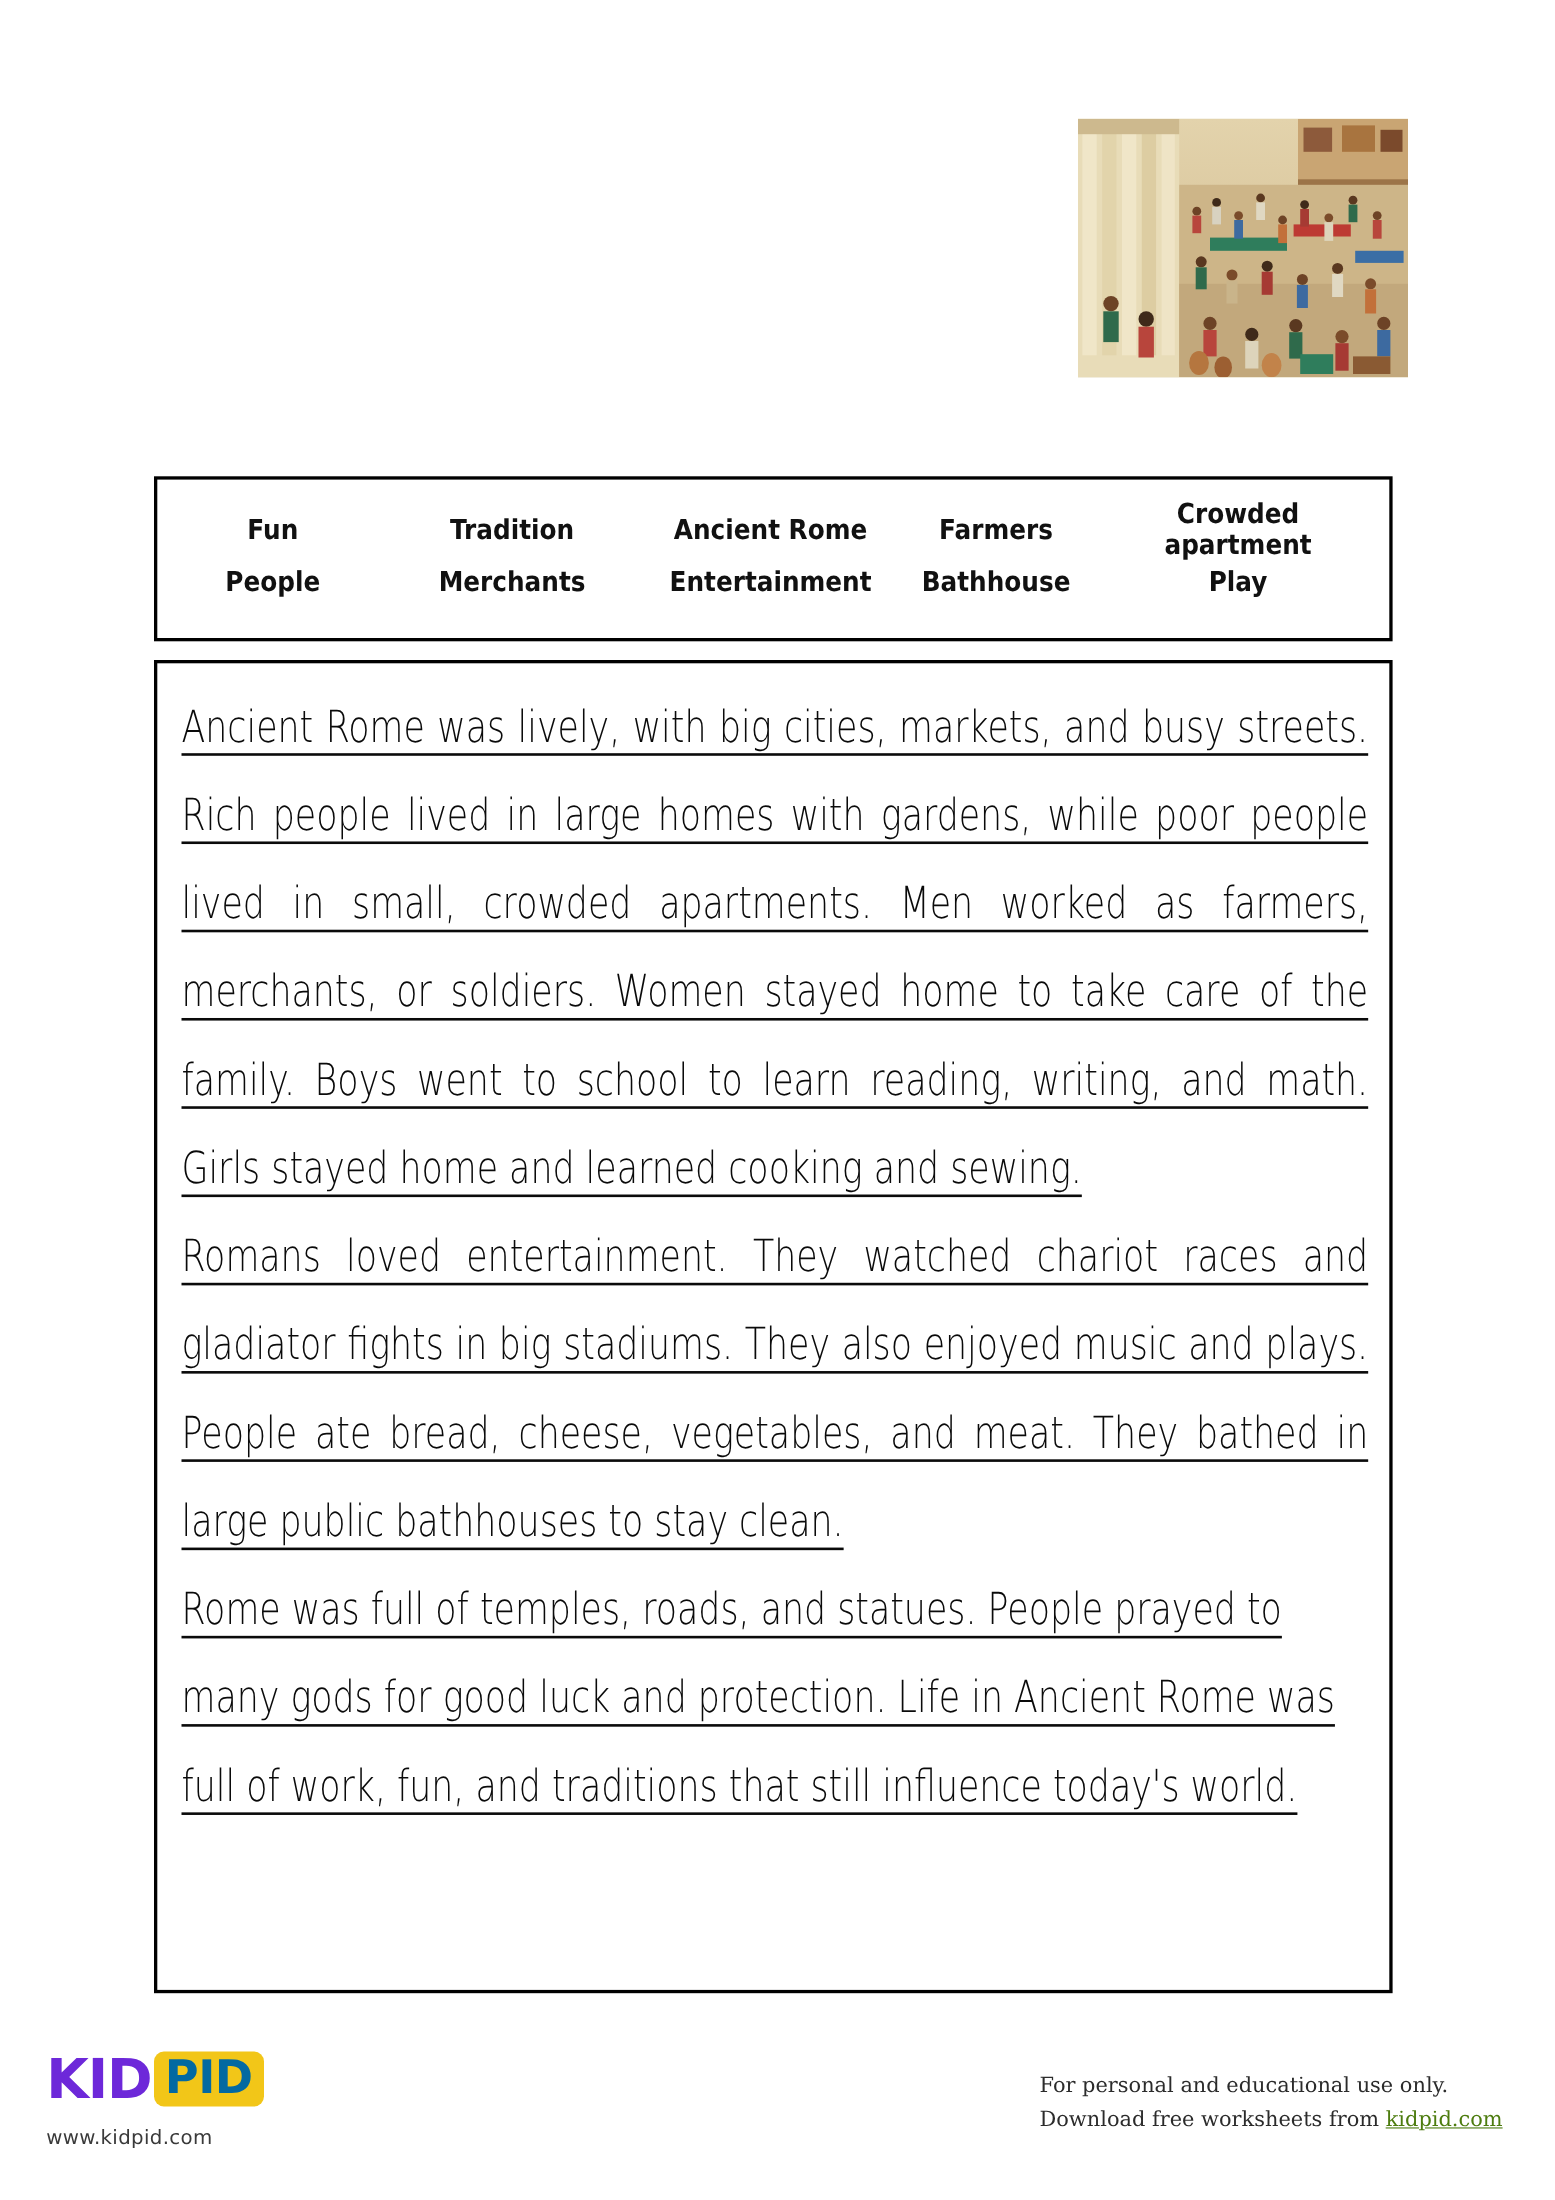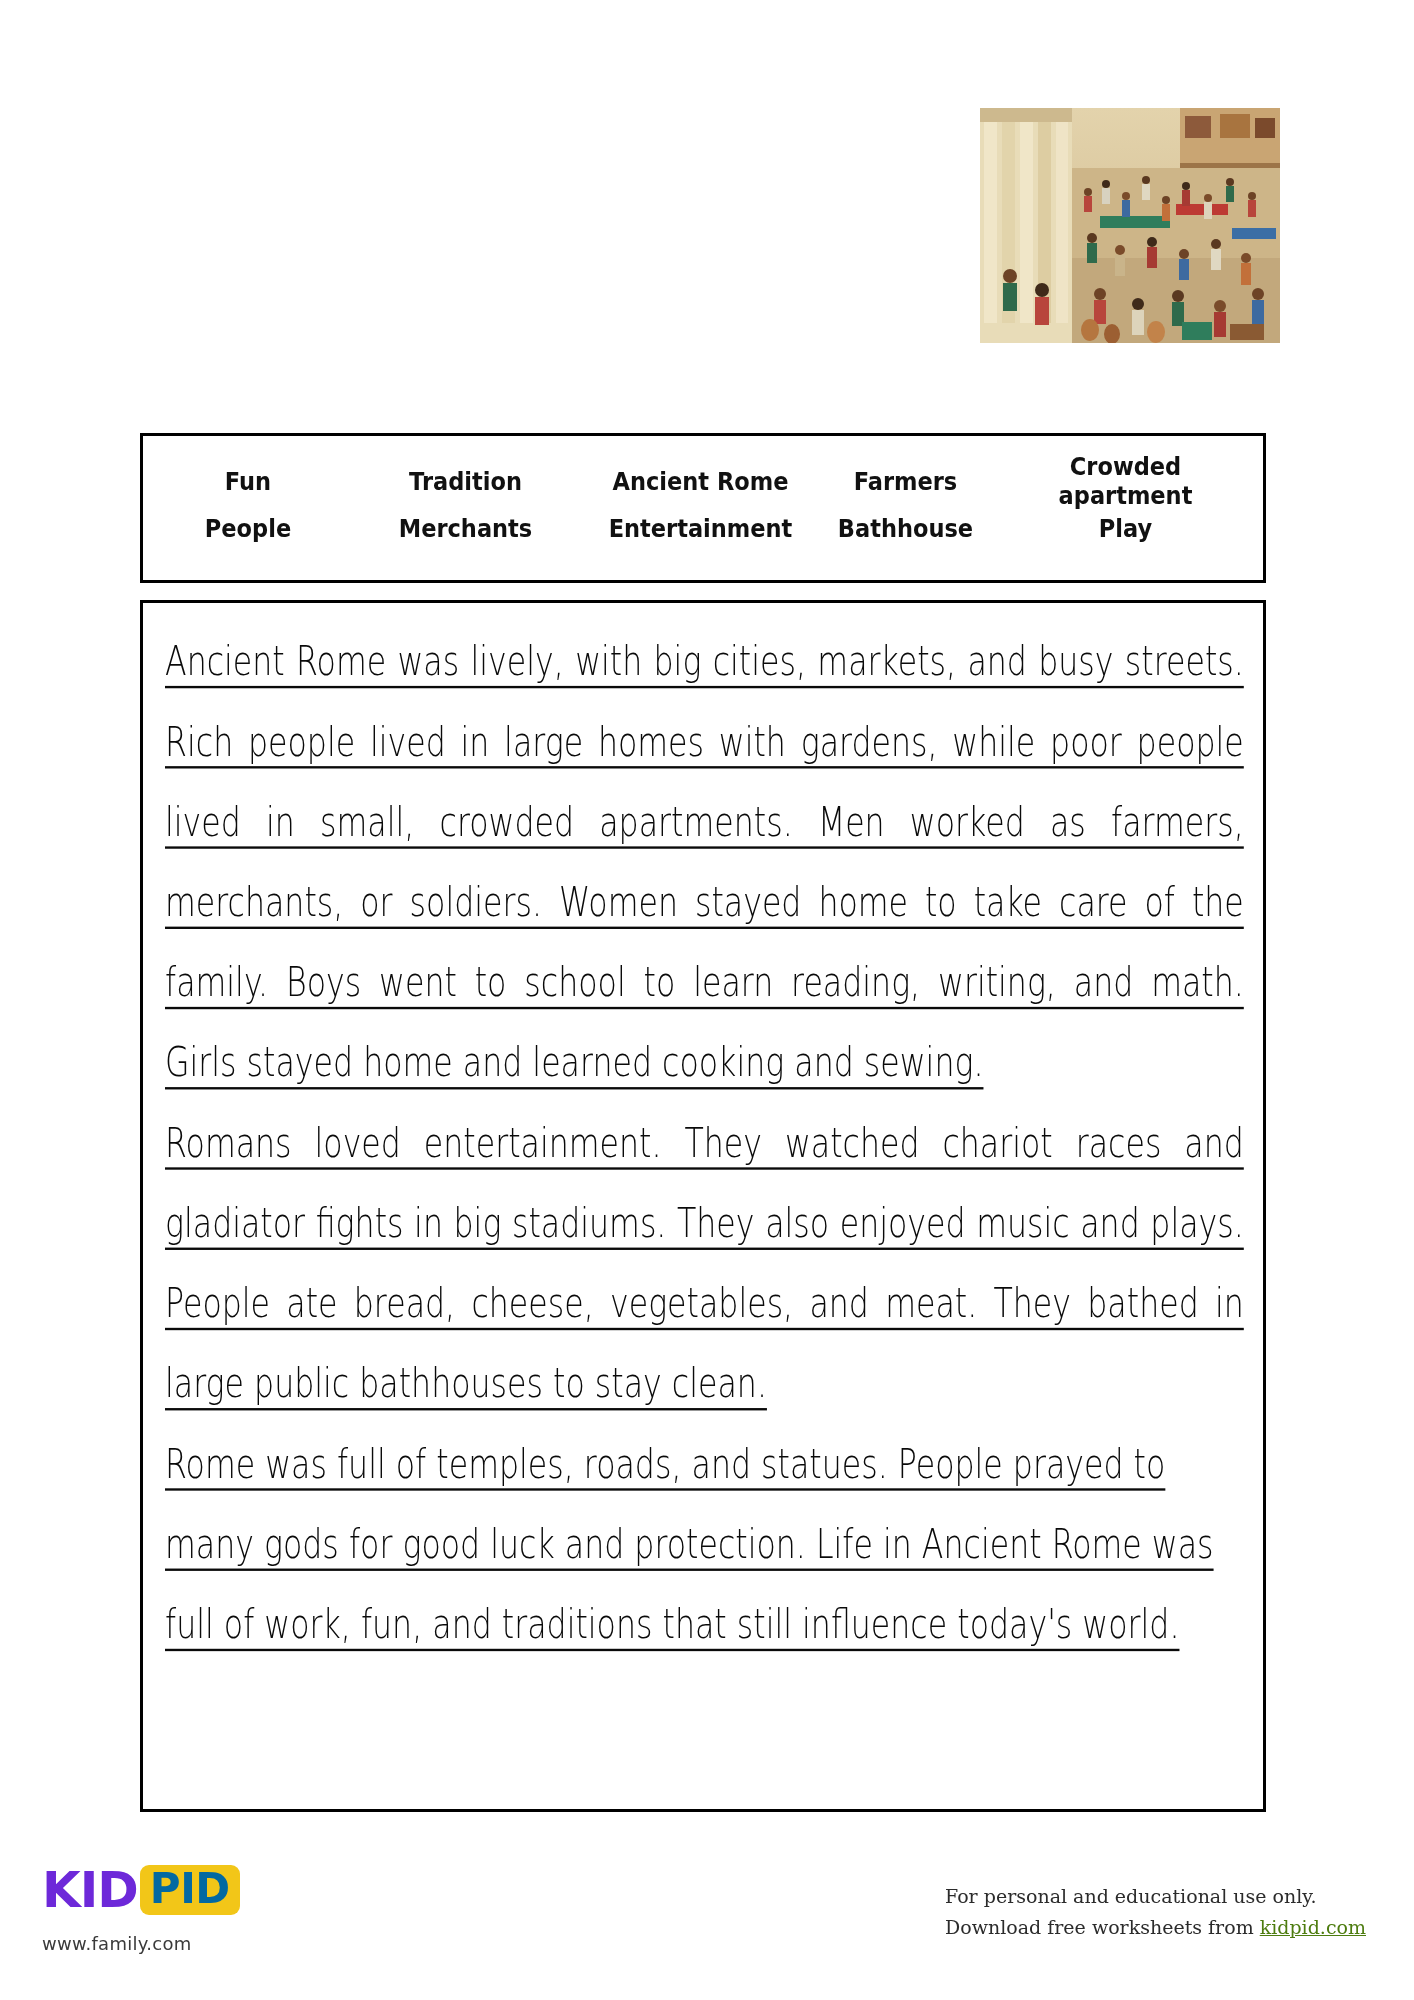--- a/index.html
+++ b/index.html
@@ -308,21 +308,21 @@
     <p>Romans loved entertainment. They watched chariot races and gladiator fights in big stadiums. They also enjoyed music and plays. People ate bread, cheese, vegetables, and meat. They bathed in large public bathhouses to stay clean.</p>
     <p class="last">Rome was full of temples, roads, and statues. People prayed to many gods for good luck and protection. Life in Ancient Rome was full of work, fun, and traditions that still influence today's world.</p>
   </div>
 </div>
 
 <div class="footer">
   <div class="logo">
     <span class="logo-kid">KID</span>
     <span class="logo-pid">PID</span>
   </div>
-  <div class="logo-url">www.family.com</div>
+  <div class="logo-url">www.kidpid.com</div>
 
   <div class="footer-right">
     <div>For personal and educational use only.</div>
     <div>
       <span>Download free worksheets from </span><a href="#">kidpid.com</a>
     </div>
   </div>
 </div>
 
 </body></html>

